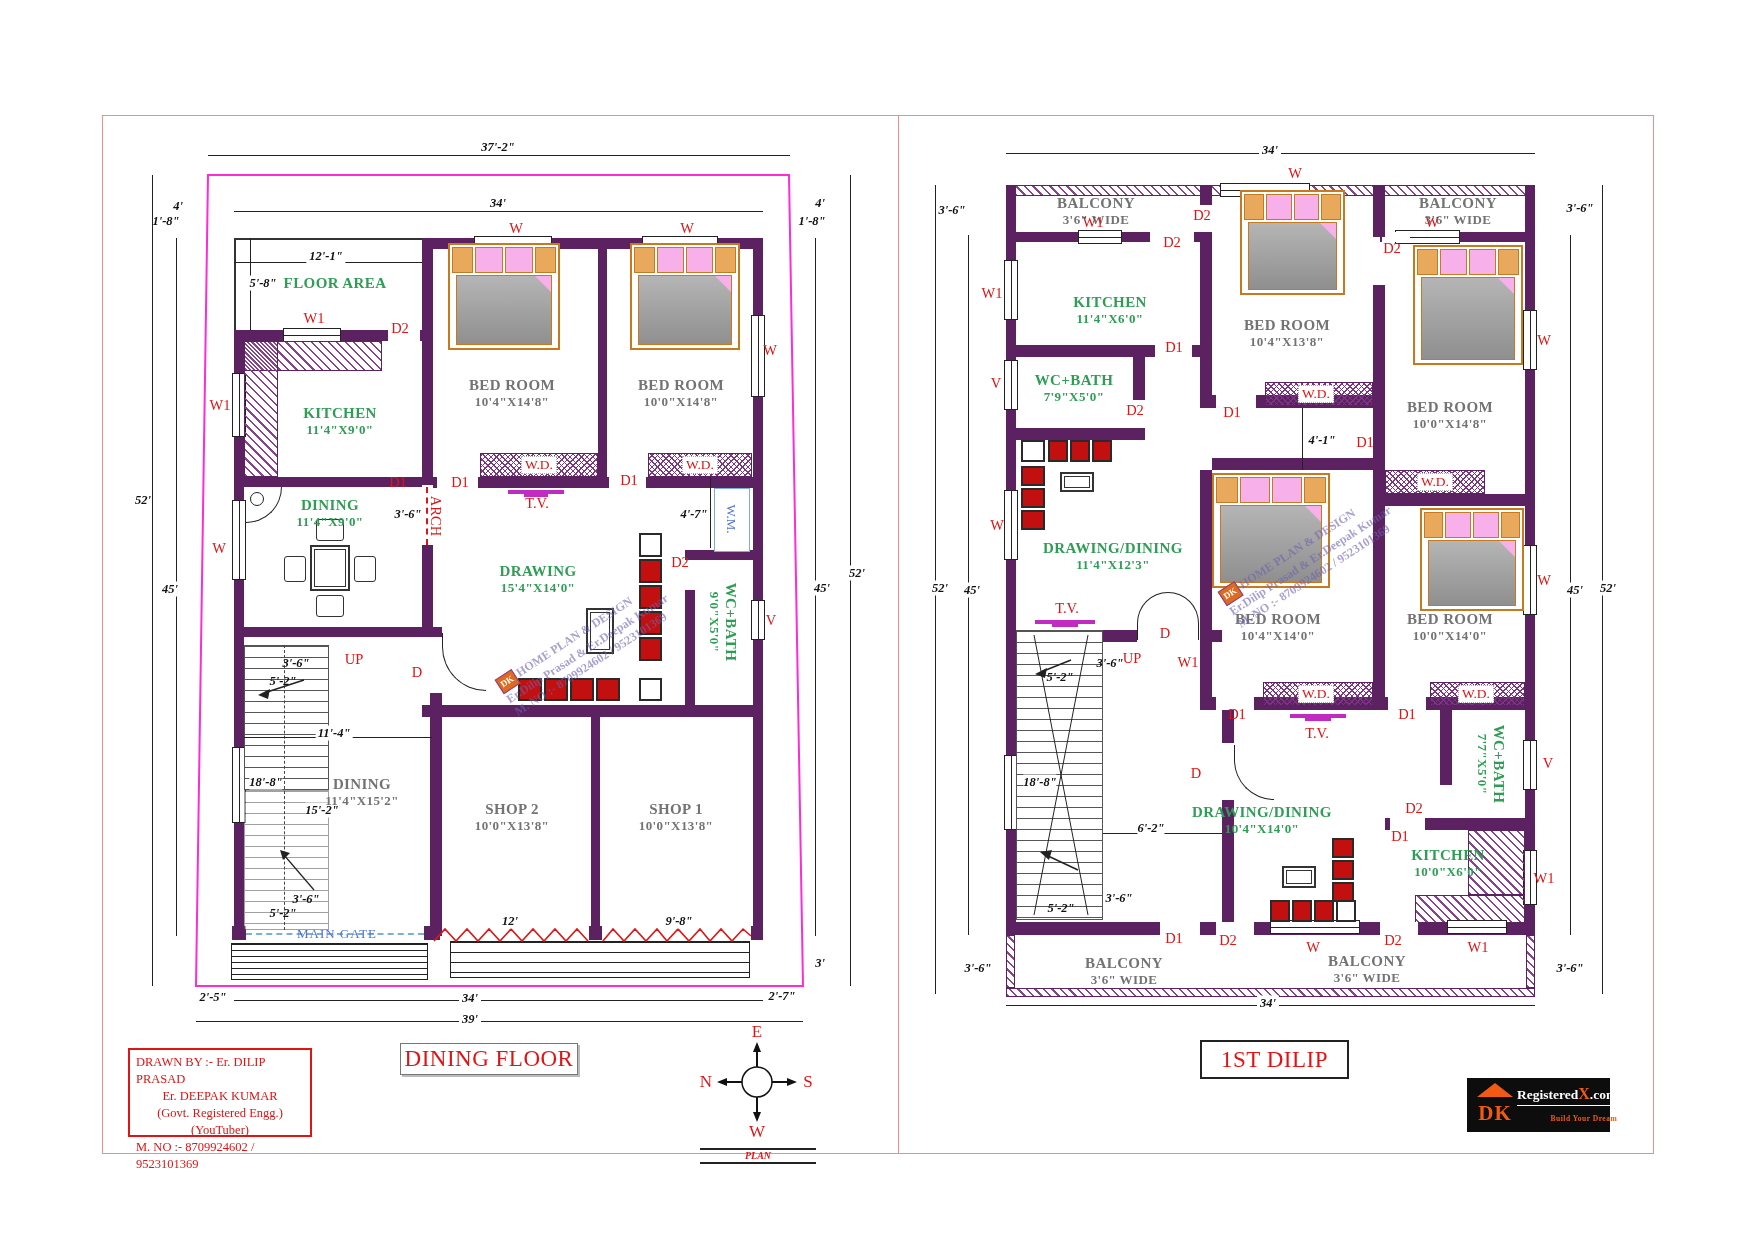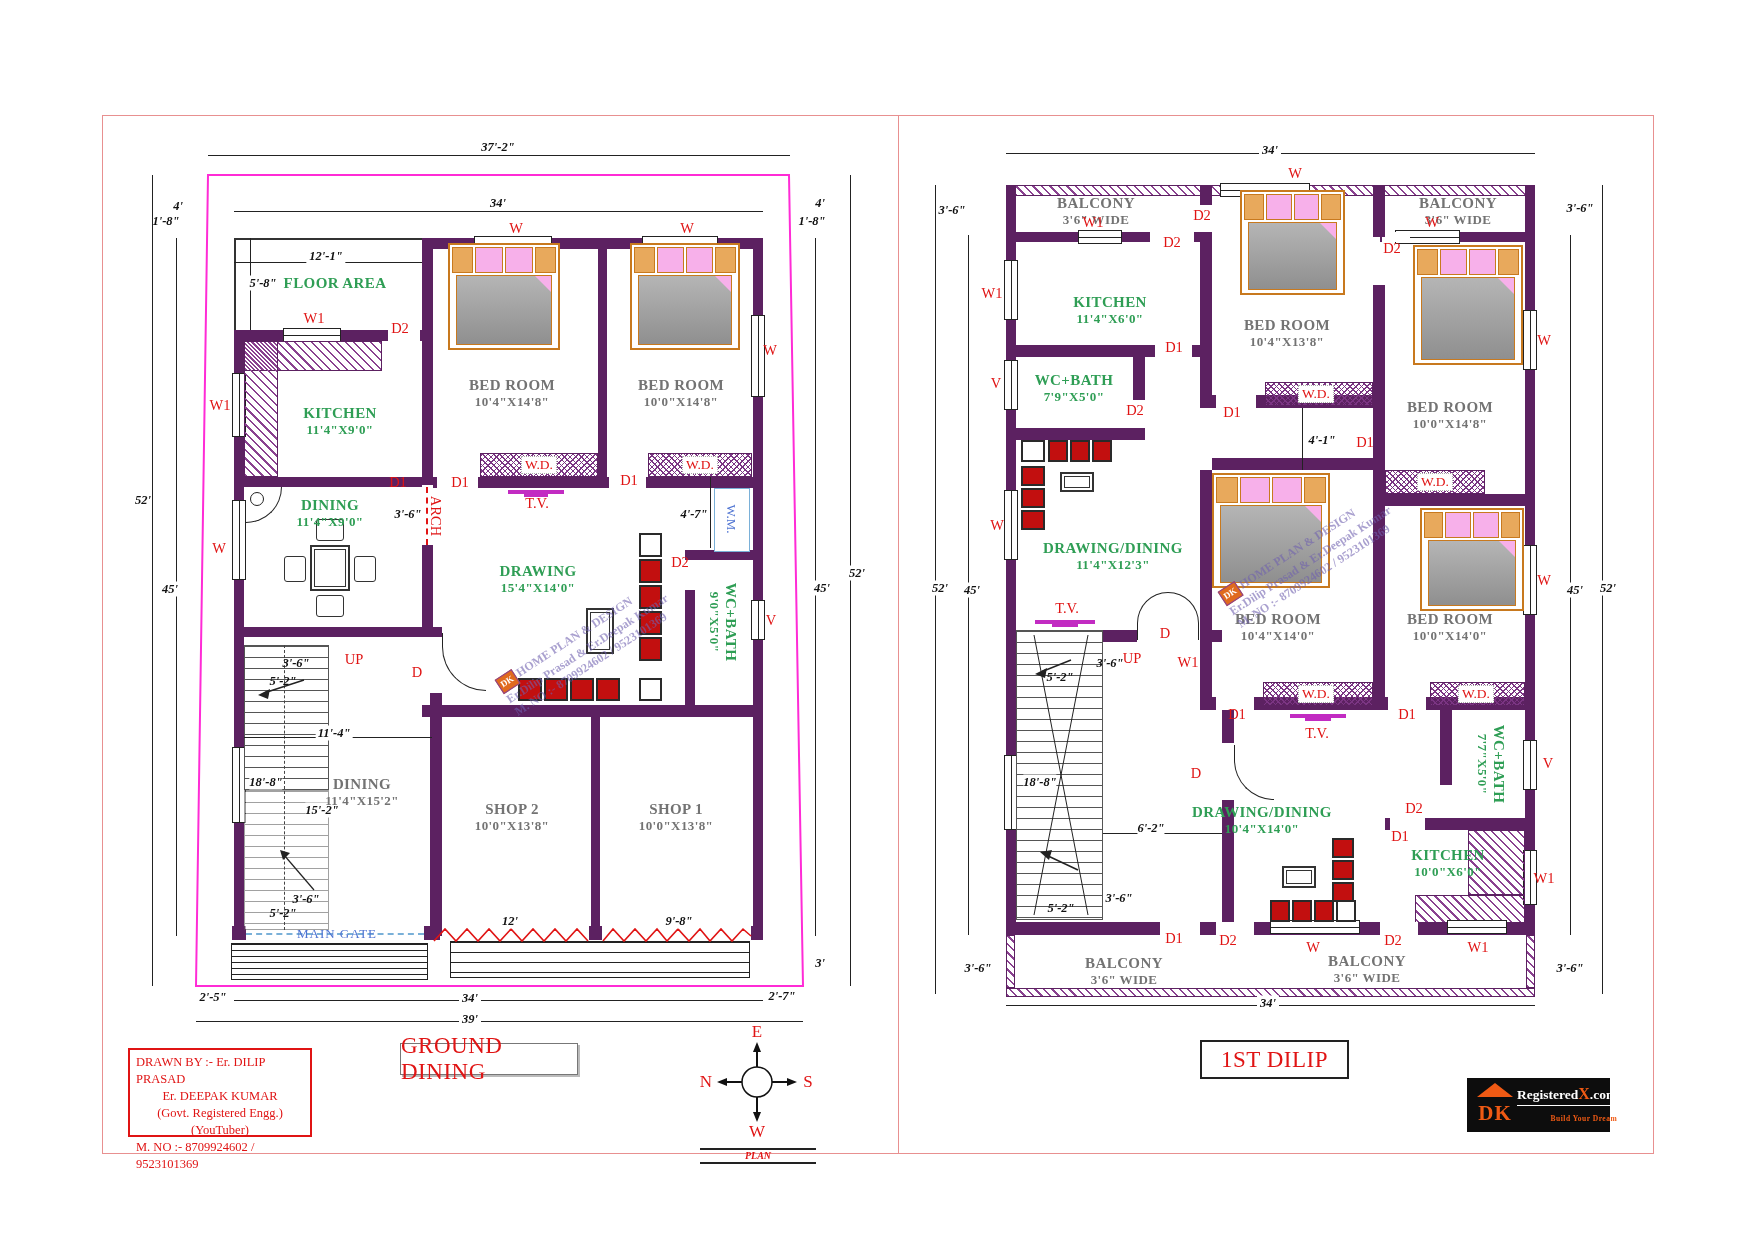--- a/index.html
+++ b/index.html
@@ -503,21 +503,21 @@
 
   <div class="infobox" style="left:128px;top:1048px;width:184px;height:89px;">
     <div>DRAWN BY :- Er. DILIP PRASAD</div>
     <div style="text-align:center;">Er. DEEPAK KUMAR</div>
     <div style="text-align:center;">(Govt. Registered Engg.)</div>
     <div style="text-align:center;">(YouTuber)</div>
     <div>M. NO :- 8709924602 / 9523101369</div>
   </div>
 
   <div class="titlebox" style="left:400px;top:1043px;width:176px;height:30px;">
-    <span class="rt">GROUND DINING</span>
+    <span class="rt">DINING FLOOR</span>
   </div>
   <div class="titlebox dark" style="left:1200px;top:1040px;width:145px;height:35px;">
     <span class="rt">1ST DILIP</span>
   </div>
 
   <svg style="left:715px;top:1040px;" width="84" height="84">
     <circle cx="42" cy="42" r="15" fill="#fff" stroke="#111" stroke-width="1.5"></circle>
     <line x1="42" y1="27" x2="42" y2="8" stroke="#111" stroke-width="2"></line>
       <polygon points="42,2 38,12 46,12" fill="#111"></polygon>
     <line x1="42" y1="57" x2="42" y2="76" stroke="#111" stroke-width="2"></line>

